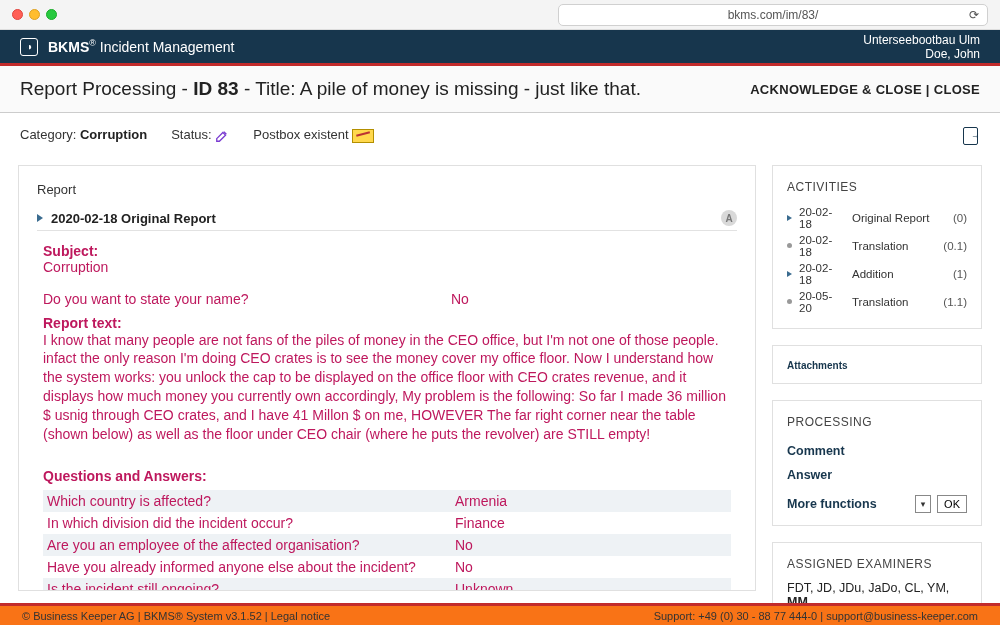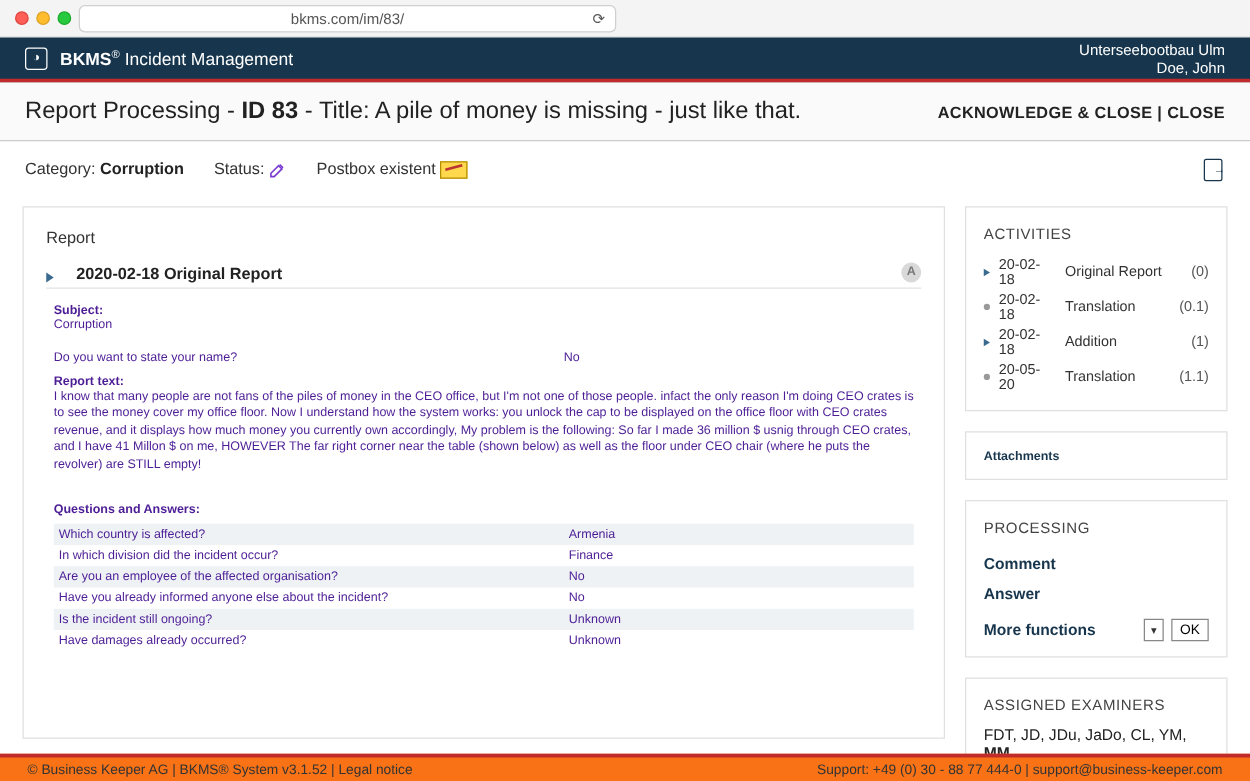--- a/index.html
+++ b/index.html
@@ -3,21 +3,21 @@
 <meta charset="utf-8">
 <style>
 *{margin:0;padding:0;box-sizing:border-box}
 body{font-family:-apple-system,BlinkMacSystemFont,"Segoe UI","Helvetica Neue",Arial,sans-serif;font-size:13px;color:#222;background:#fff;width:1000px;height:625px;overflow:hidden}
 .browser-chrome{height:30px;background:#f4f4f4;border-bottom:1px solid #ddd;display:flex;align-items:center;padding:0 12px;gap:6px}
 .traffic{display:flex;gap:6px}
 .dot{width:11px;height:11px;border-radius:50%}
 .red{background:#ff5f56;border:1px solid #e0443e}
 .yellow{background:#ffbd2e;border:1px solid #dea123}
 .green{background:#27c93f;border:1px solid #1aab29}
-.addr-bar{flex:1;display:flex;justify-content:flex-start}
+.addr-bar{flex:1;display:flex;justify-content:flex-end}
 .addr{background:#fff;border:1px solid #d0d0d0;border-radius:5px;height:22px;width:430px;display:flex;align-items:center;justify-content:center;position:relative;font-size:12px;color:#555}
 .reload{position:absolute;right:8px;color:#555}
 .app-header{background:#17364d;color:#fff;height:36px;display:flex;align-items:center;padding:0 20px;justify-content:space-between;border-bottom:3px solid #c22b2b}
 .brand{display:flex;align-items:center;gap:10px;font-size:14px}
 .brand-icon{width:18px;height:18px;border:1.5px solid #fff;border-radius:3px;display:flex;align-items:center;justify-content:center;font-size:10px;transform:rotate(0)}
 .sup{font-size:9px;vertical-align:super}
 .userinfo{text-align:right;font-size:12px;line-height:14px}
 .titlebar{padding:12px 20px;display:flex;justify-content:space-between;align-items:center;border-bottom:1px solid #ccc;background:#fafafa}
 .page-title{font-size:19px;font-weight:400}
 .page-title .bold{font-weight:700}
@@ -28,24 +28,24 @@
 .metabar .val{font-weight:700}
 .pencil{display:inline-block;width:14px;height:14px;vertical-align:middle}
 .postbox-badge{display:inline-block;width:22px;height:14px;background:#ffd84d;border:1px solid #b38f00;position:relative;vertical-align:middle}
 .postbox-badge::after{content:"";position:absolute;left:3px;top:3px;width:14px;height:1.5px;background:#b33;transform:rotate(-15deg)}
 .export-icon{position:absolute;right:22px;top:14px;width:15px;height:18px;border:1.5px solid #17364d;border-radius:2px}
 .export-icon::after{content:"→";position:absolute;right:-3px;top:2px;font-size:9px;color:#17364d}
 .content{display:flex;padding:0 18px 0 18px;height:440px;gap:16px}
 .main{flex:1;background:#fff;border:1px solid #e0e0e0;padding:16px 18px 0;overflow:hidden;margin-top:14px}
 .side{width:210px;margin-top:14px;display:flex;flex-direction:column;gap:16px}
 .sec-title{font-size:13px;font-weight:400;margin-bottom:10px;color:#333}
-.accordion-head{display:flex;align-items:flex-end;gap:18px;font-weight:700;font-size:13px;padding:4px 0;border-bottom:1px solid #e2e2e2;position:relative}
+.accordion-head{display:flex;align-items:center;gap:8px;font-weight:700;font-size:13px;padding:4px 0;border-bottom:1px solid #e2e2e2;position:relative}
 .tri{width:0;height:0;border-top:4px solid transparent;border-bottom:4px solid transparent;border-left:6px solid #3a6b8f}
 .acc-badge{position:absolute;right:0;width:16px;height:16px;border-radius:50%;background:#d9d9d9;color:#777;font-size:10px;display:flex;align-items:center;justify-content:center;font-weight:700}
-.report-body{padding:12px 6px 0;font-size:10px;color:#4c1d95}
+.report-body{padding:12px 6px 0;font-size:14px;color:#be185d}
 .subj-label{font-weight:700}
 .subj-val{margin-bottom:12px}
 .qrow{display:flex;padding:4px 0}
 .qrow .q{flex:0 0 408px}
 .qrow .a{flex:1}
 .rt-label{font-weight:700;margin-top:4px}
 .rt-body{line-height:1.35;margin-bottom:24px}
 .qa-head{font-weight:700;margin:8px 0 6px}
 .qtable .qrow{padding:3px 4px}
 .qtable .qrow:nth-child(odd){background:#eef2f5}

